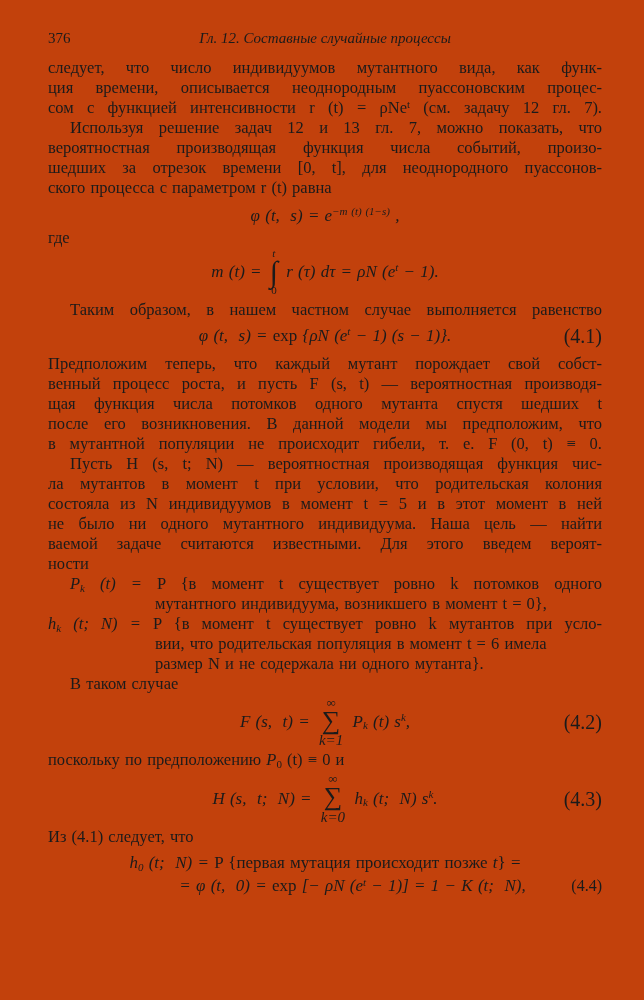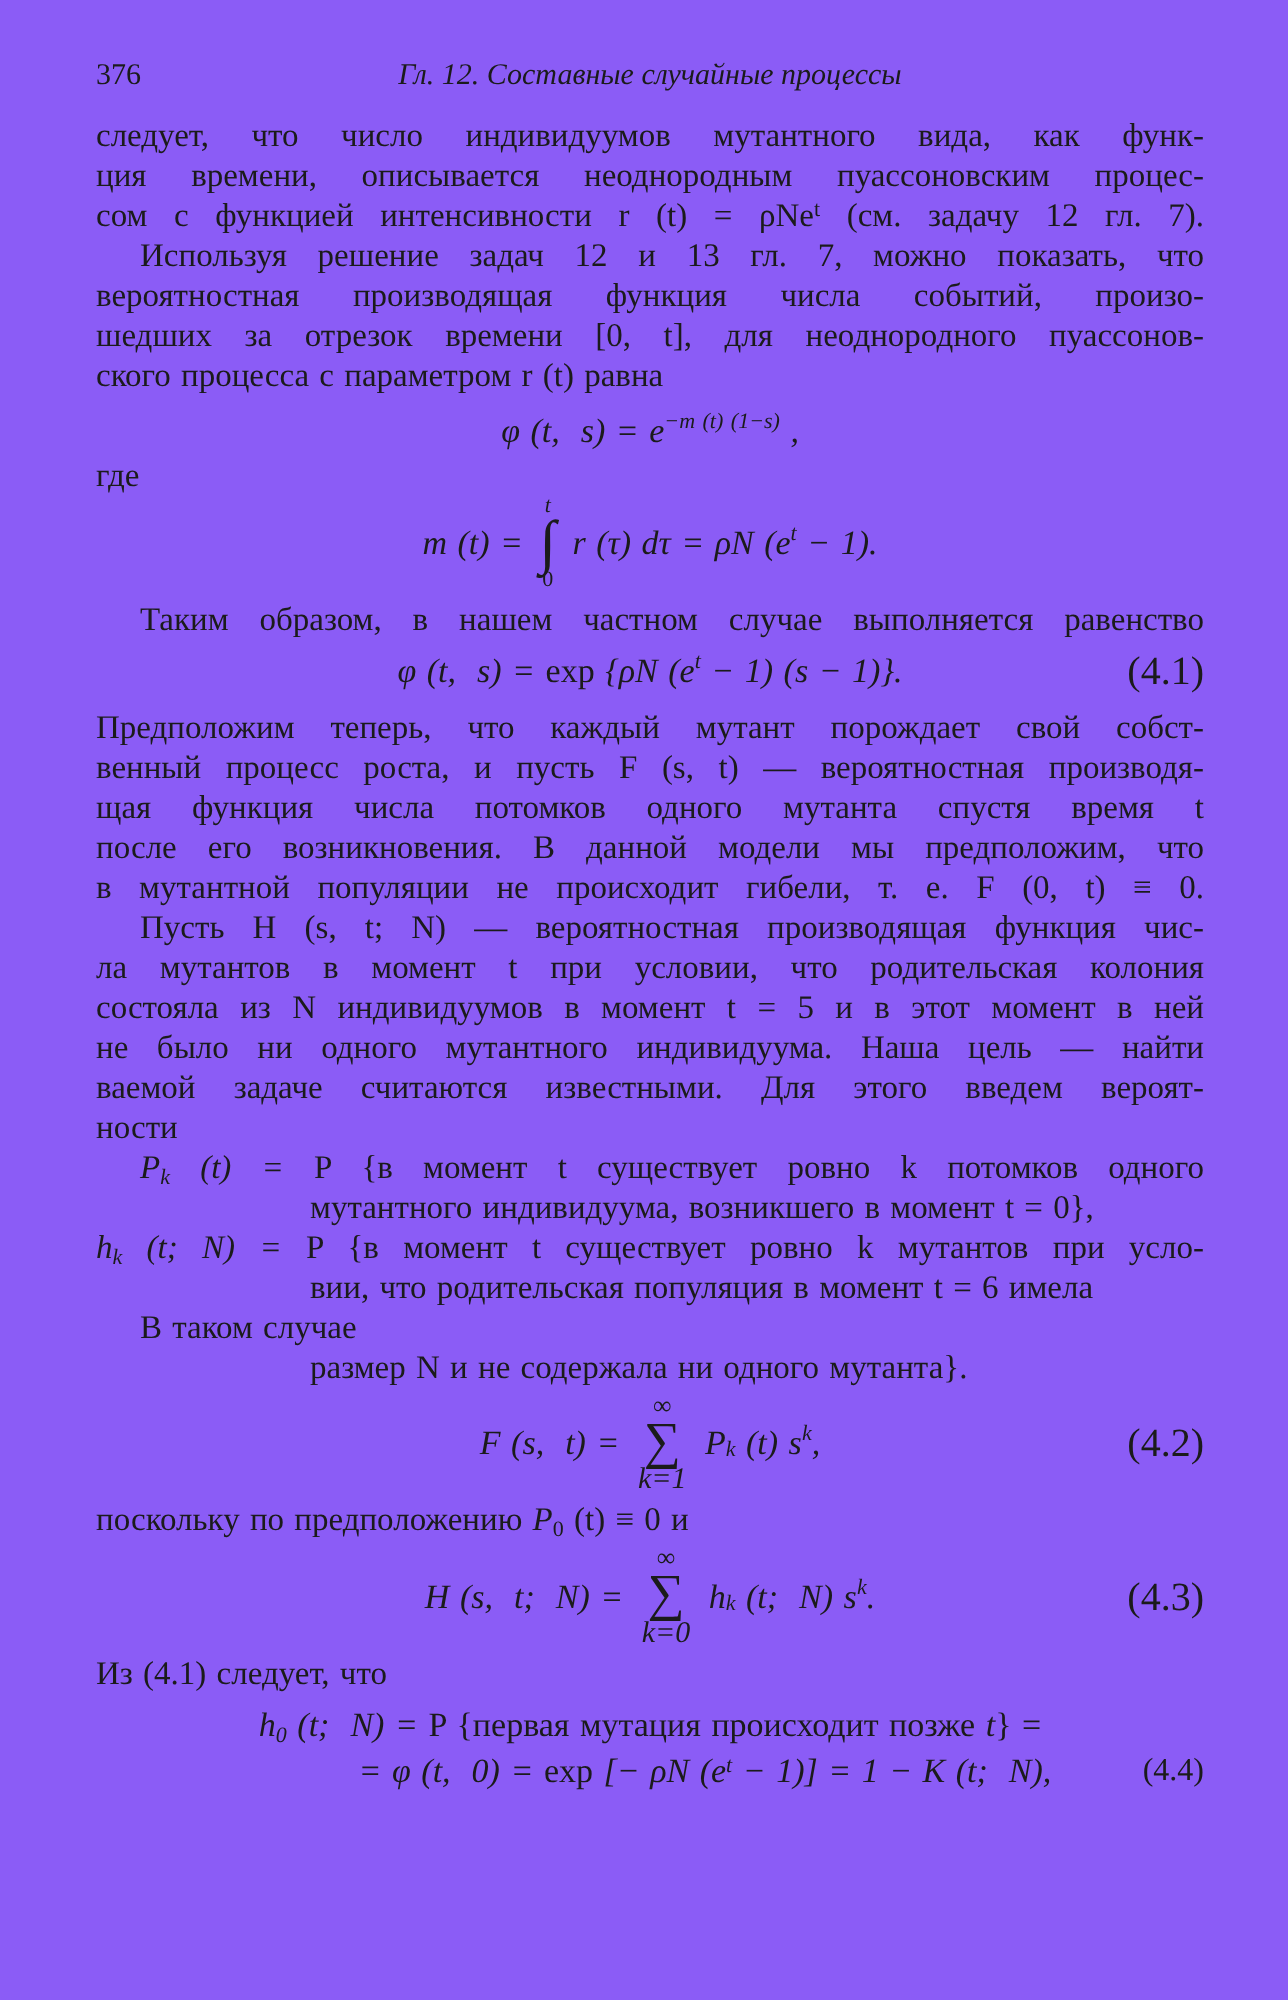--- a/index.html
+++ b/index.html
@@ -1,18 +1,18 @@
 <!DOCTYPE html>
 <html><head>
 <meta charset="utf-8">
 <style>
   html,body { margin:0; padding:0; background:#fafaf5; }
   .page {
     position:relative; width:644px; height:1000px; overflow:hidden;
-    background:#8b5cf6; color:#1b1b1b;
+    background:#c2410c; color:#1b1b1b;
     font-family:"Liberation Serif","DejaVu Serif",serif;
   }
   .header {
     position:relative; margin:28px 42px 0 48px; height:20px;
     font-size:15px; line-height:20px;
   }
   .page-num { position:absolute; left:0; top:0; font-style:normal; }
   .running-head { display:block; text-align:center; font-style:italic; }
 
   .content {
@@ -106,39 +106,39 @@
       <span>φ (t,  s) = </span>
         <span class="rm">exp</span>
         <span> {ρN (e</span>
         <span class="sup">t</span>
         <span> − 1) (s − 1)}.</span>
       <span class="num">(4.1)</span>
     </div>
 
     <div class="line jl">Предположим теперь, что каждый мутант порождает свой собст-</div>
     <div class="line jl">венный процесс роста, и пусть F (s, t) — вероятностная производя-</div>
-    <div class="line jl">щая функция числа потомков одного мутанта спустя время t</div>
+    <div class="line jl">щая функция числа потомков одного мутанта спустя шедших t</div>
     <div class="line jl">после его возникновения. В данной модели мы предположим, что</div>
     <div class="line jl">в мутантной популяции не происходит гибели, т. е. F (0, t) ≡ 0.</div>
 
     <div class="line jl ind">Пусть H (s, t; N) — вероятностная производящая функция чис-</div>
     <div class="line jl">ла мутантов в момент t при условии, что родительская колония</div>
     <div class="line jl">состояла из N индивидуумов в момент t = 5 и в этот момент в ней</div>
     <div class="line jl">не было ни одного мутантного индивидуума. Наша цель — найти</div>
     <div class="line jl">ваемой задаче считаются известными. Для этого введем вероят-</div>
     <div class="line ll">ности</div>
 
     <div class="line jl pkind"><span style="font-style:italic">P</span><span class="sub" style="font-style:italic">k</span><span style="font-style:italic"> (t) = </span><span>P {в момент t существует ровно k потомков одного</span></div>
     <div class="line ll hang">мутантного индивидуума, возникшего в момент t = 0},</div>
 
     <div class="line jl"><span style="font-style:italic">h</span><span class="sub" style="font-style:italic">k</span><span style="font-style:italic"> (t; N) = </span><span>P {в момент t существует ровно k мутантов при усло-</span></div>
     <div class="line ll hang">вии, что родительская популяция в момент t = 6 имела</div>
+    <div class="line ll hang">размер N и не содержала ни одного мутанта}.</div>
+
     <div class="line ll ind">В таком случае</div>
-
-    <div class="line ll hang">размер N и не содержала ни одного мутанта}.</div>
 
     <div class="eq eq-42">
       <span>F (s,  t) = </span>
       <span class="sum">
         <span class="lim-top">∞</span>
         <span class="sigma">∑</span>
         <span class="lim-bot">k=1</span>
       </span>
       <span> P</span>
         <span class="sub">k</span>

